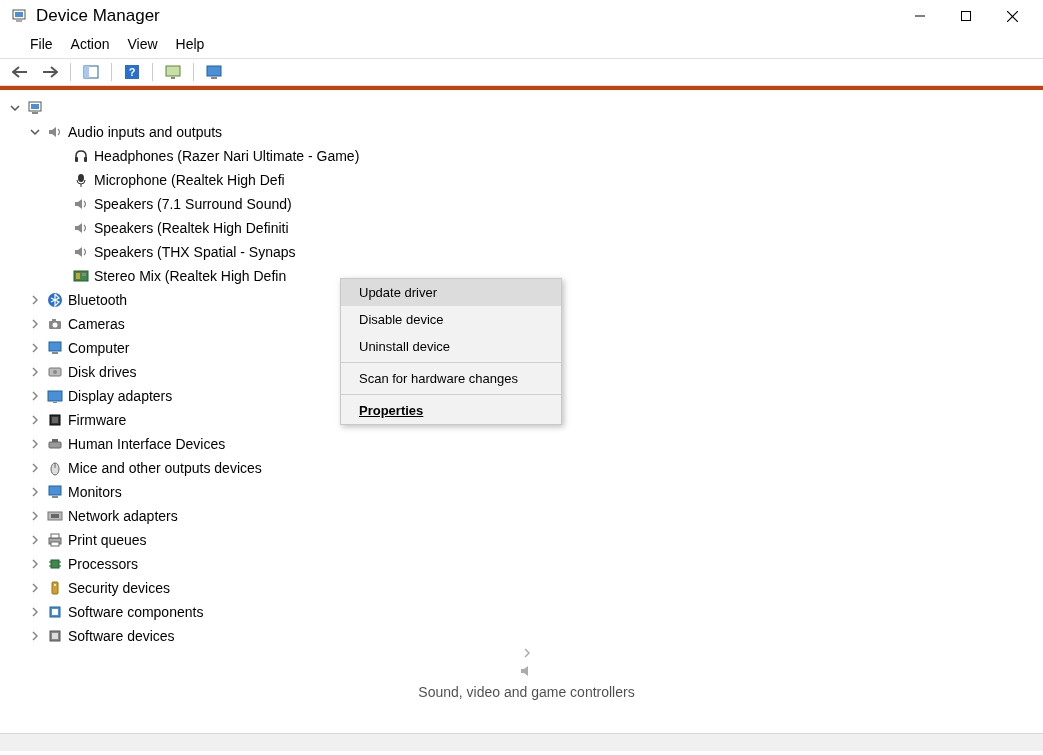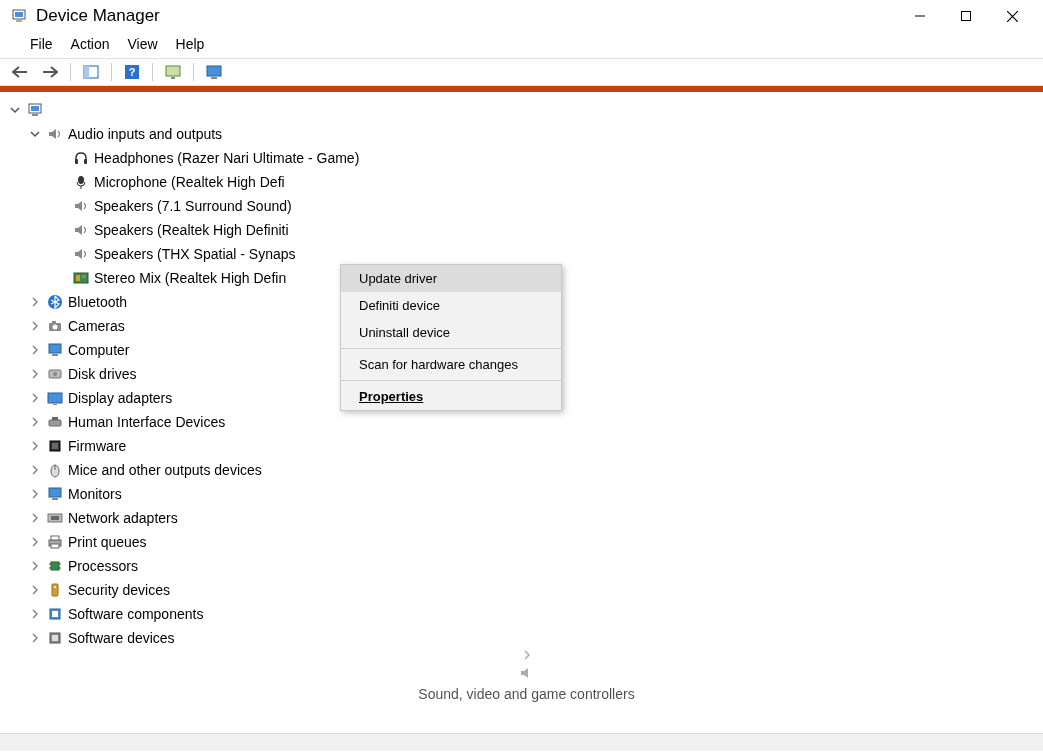--- a/index.html
+++ b/index.html
@@ -56,21 +56,21 @@
     .tb-sep {
       width: 1px; height: 18px; background: #ccc;
       margin: 0 2px;
     }
 
     .tree-area {
       padding: 6px 18px 0 8px;
       overflow: hidden;
       height: calc(755px - 32px - 30px - 28px);
       position: relative;
-      border-top: 6px solid #c2410c;
+      border-top: 4px solid #c2410c;
     }
     .tree-row {
       display: flex;
       align-items: center;
       height: 24px;
       cursor: pointer;
       gap: 4px;
     }
     .expander {
       width: 14px; height: 14px;
@@ -83,21 +83,21 @@
     .dev-icon {
       width: 18px; height: 18px;
       display: inline-flex; align-items: center; justify-content: center;
       flex-shrink: 0;
     }
     .node-label { font-size: 14px; white-space: nowrap; }
 
     .context-menu {
       position: absolute;
       left: 340px;
-      top: 172px;
+      top: 188px;
       width: 222px;
       background: #f2f2f2;
       border: 1px solid #c8c8c8;
       box-shadow: 2px 2px 6px rgba(0,0,0,0.25);
       font-size: 13px;
       z-index: 10;
     }
     .ctx-item {
       padding: 6px 18px;
       cursor: pointer;
@@ -373,40 +373,40 @@
   </div>
 
   <div class="tree-row indent1">
     <span class="expander">
         <svg width="10" height="10">
           <path d="M3 1 L7 5 L3 9" fill="none" stroke="#888" stroke-width="1.5"></path>
         </svg>
       </span>
     <span class="dev-icon">
         <svg width="16" height="16">
+          <rect x="3" y="3" width="10" height="10" fill="#333" stroke="#000"></rect>
+          <rect x="5" y="5" width="6" height="6" fill="#666"></rect>
+        </svg>
+      </span>
+    <span class="node-label">Firmware</span>
+  </div>
+
+  <div class="tree-row indent1">
+    <span class="expander">
+        <svg width="10" height="10">
+          <path d="M3 1 L7 5 L3 9" fill="none" stroke="#888" stroke-width="1.5"></path>
+        </svg>
+      </span>
+    <span class="dev-icon">
+        <svg width="16" height="16">
           <rect x="2" y="6" width="12" height="6" rx="1" fill="#999" stroke="#666"></rect>
           <rect x="5" y="3" width="6" height="3" fill="#666"></rect>
         </svg>
       </span>
     <span class="node-label">Human Interface Devices</span>
-  </div>
-
-  <div class="tree-row indent1">
-    <span class="expander">
-        <svg width="10" height="10">
-          <path d="M3 1 L7 5 L3 9" fill="none" stroke="#888" stroke-width="1.5"></path>
-        </svg>
-      </span>
-    <span class="dev-icon">
-        <svg width="16" height="16">
-          <rect x="3" y="3" width="10" height="10" fill="#333" stroke="#000"></rect>
-          <rect x="5" y="5" width="6" height="6" fill="#666"></rect>
-        </svg>
-      </span>
-    <span class="node-label">Firmware</span>
   </div>
 
 
   <div class="tree-row indent1">
     <span class="expander">
         <svg width="10" height="10">
           <path d="M3 1 L7 5 L3 9" fill="none" stroke="#888" stroke-width="1.5"></path>
         </svg>
       </span>
     <span class="dev-icon">
@@ -536,21 +536,21 @@
     <span class="dev-icon">
         <svg width="16" height="16">
           <path d="M2 6 H5 L9 3 V13 L5 10 H2 Z" fill="#888"></path>
         </svg>
       </span>
     <span class="node-label">Sound, video and game controllers</span>
   </div>
 
   <div class="context-menu">
     <div class="ctx-item hover"><span>Update driver</span></div>
-    <div class="ctx-item"><span>Definiti device</span></div>
+    <div class="ctx-item"><span>Disable device</span></div>
     <div class="ctx-item"><span>Uninstall device</span></div>
     <div class="ctx-sep"></div>
     <div class="ctx-item"><span>Scan for hardware changes</span></div>
     <div class="ctx-sep"></div>
     <div class="ctx-item bold"><span>Properties</span></div>
   </div>
 
   <div class="scrollbar-bottom"></div>
 </div>
 

